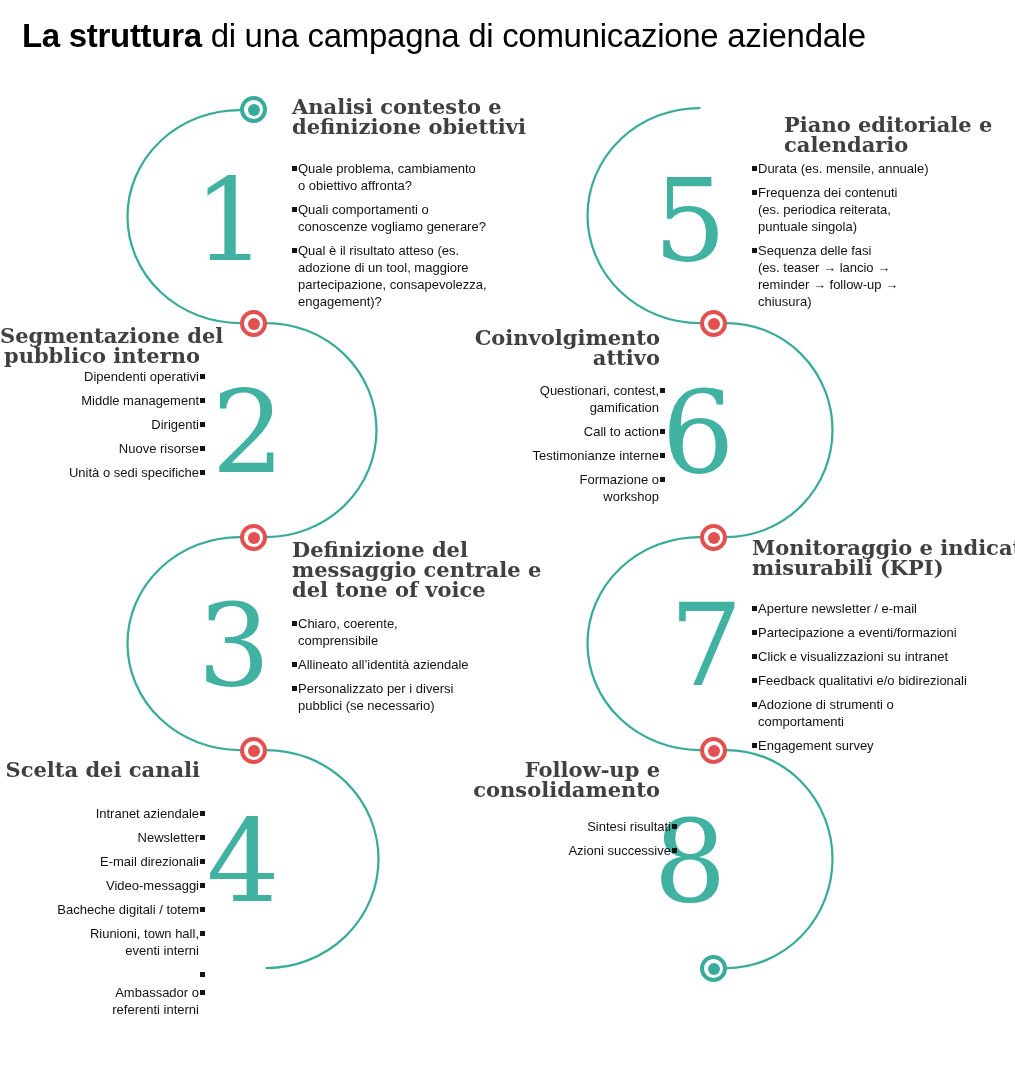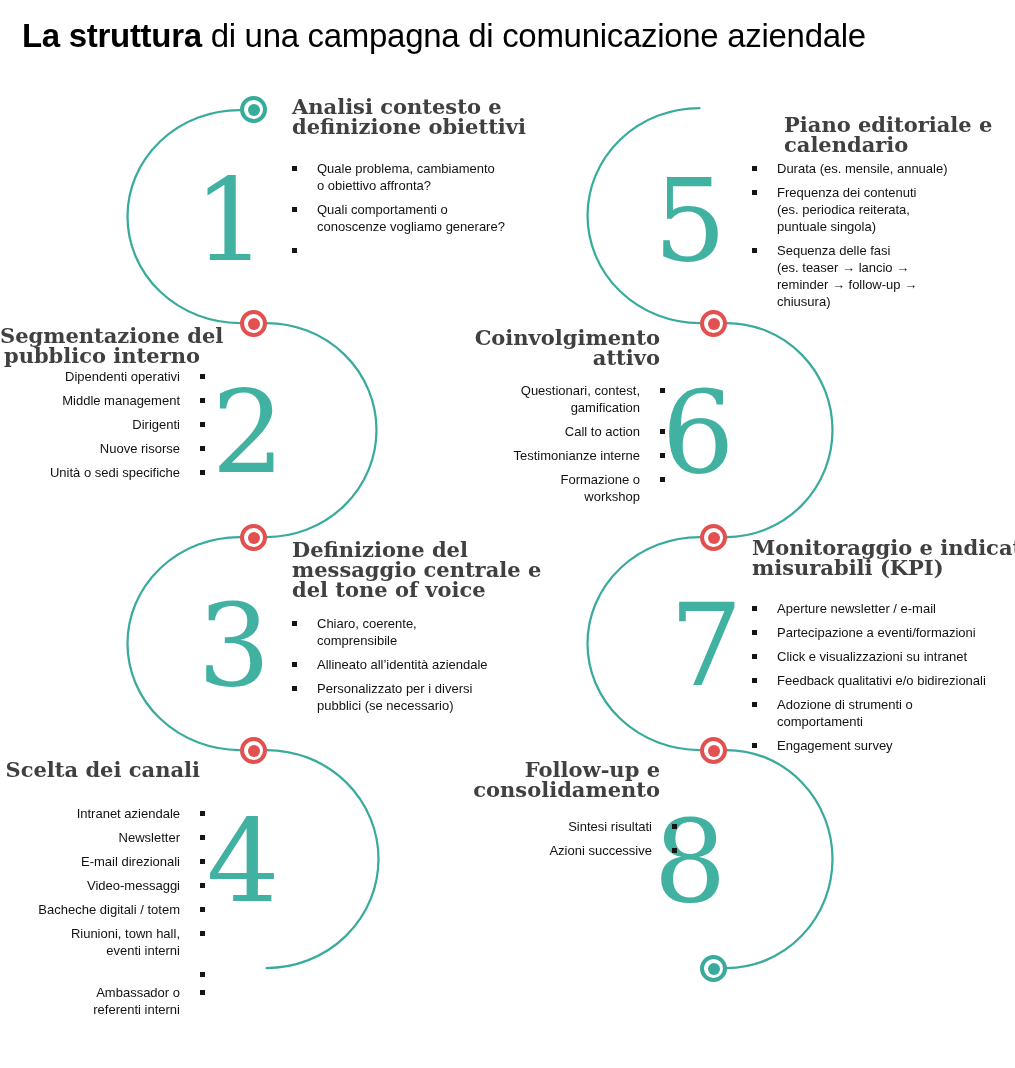--- a/index.html
+++ b/index.html
@@ -17,21 +17,21 @@
     position:absolute; width:100px; text-align:center;
     font-family:"DejaVu Serif","Liberation Serif",serif;
     font-size:115px; line-height:115px; color:#41b1a2;
   }
   .hd {
     position:absolute; font-family:"DejaVu Serif","Liberation Serif",serif;
     font-weight:bold; font-size:21px; line-height:20px; color:#404040; white-space:pre;
   }
   .hd.r { text-align:right; }
   .ls { position:absolute; }
-  .li { display:flex; gap:20px; margin-bottom:7px; }
+  .li { display:flex; gap:1px; margin-bottom:7px; }
   .li .sq { flex:none; width:5px; height:5px; background:#151515; margin-top:6px; }
   .li .tx { font-size:13px; line-height:17px; color:#121212; white-space:pre; }
   .ls.r .li { flex-direction:row-reverse; }
   .ls.r .tx { text-align:right; }
   .mk {
     position:absolute; width:19px; height:19px; border-radius:50%; background:#ffffff;
     display:flex; align-items:center; justify-content:center;
   }
   .mk.teal { border:4px solid #39ab9c; }
   .mk.red  { border:4px solid #e25050; }
@@ -116,20 +116,24 @@
         <span class="tx">Quale problema, cambiamento
 o obiettivo affronta?</span>
       </div>
     <div class="li">
         <span class="sq"></span>
         <span class="tx">Quali comportamenti o
 conoscenze vogliamo generare?</span>
       </div>
     <div class="li">
         <span class="sq"></span>
+        <span class="tx">Qual è il risultato atteso (es.
+adozione di un tool, maggiore
+partecipazione, consapevolezza,
+engagement)?</span>
       </div>
   </div>
 
   <div class="ls r" style="left:0px; top:368px; width:205px;">
     <div class="li">
         <span class="sq"></span>
         <span class="tx">Dipendenti operativi</span>
       </div>
     <div class="li">
         <span class="sq"></span>

